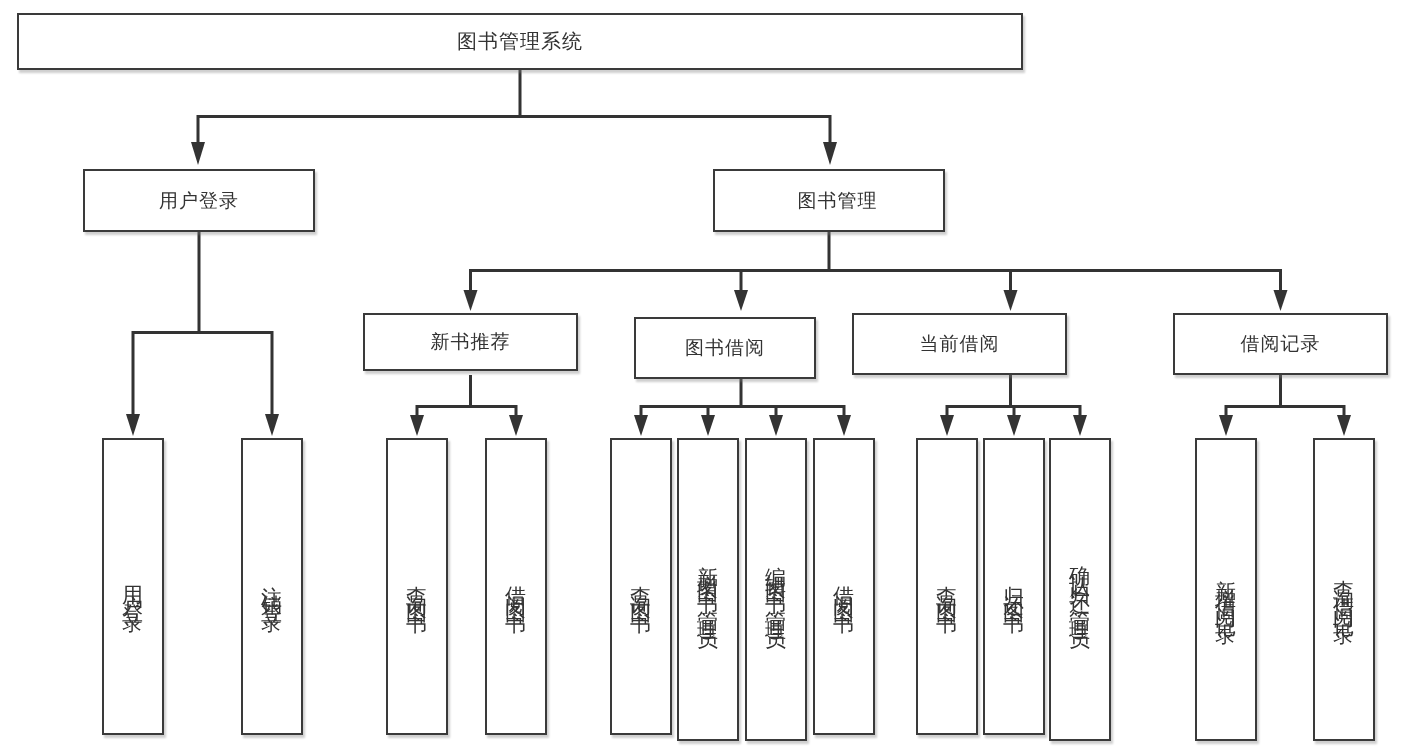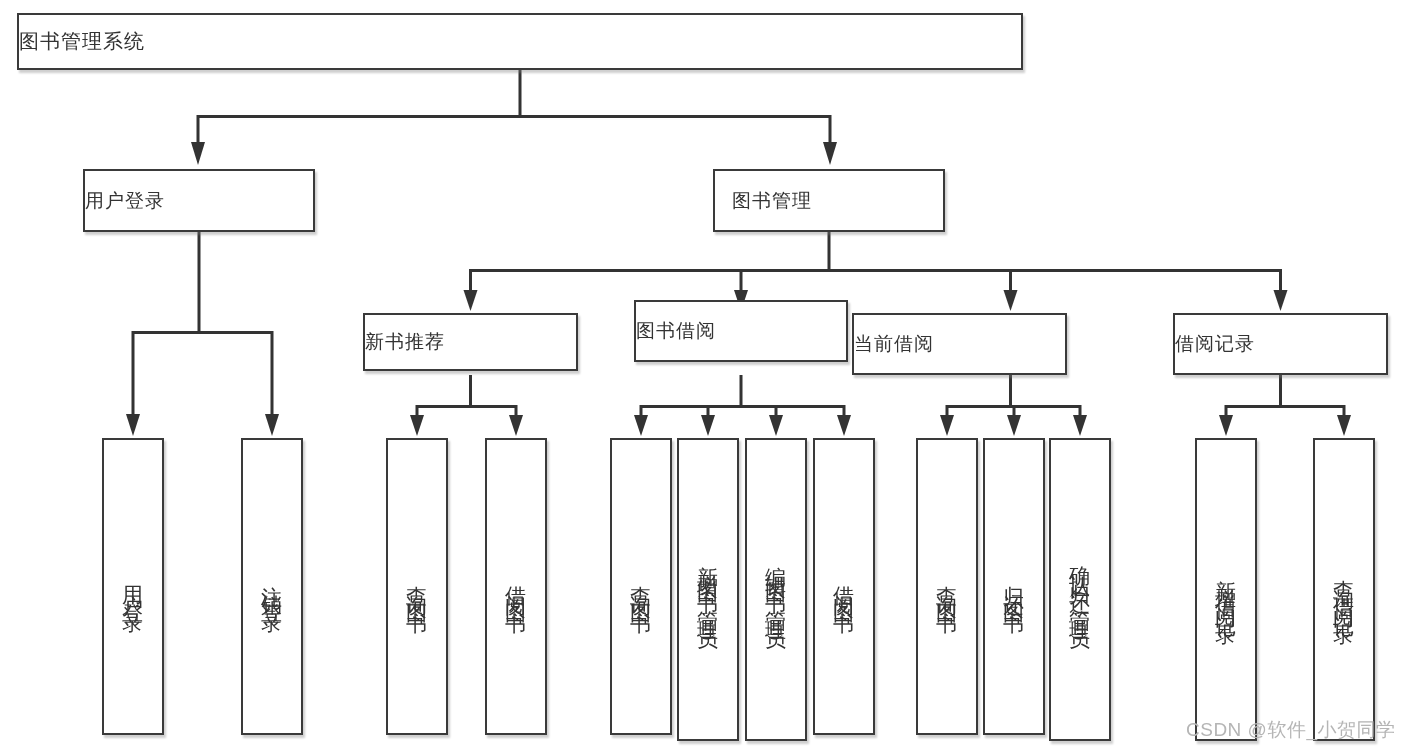--- a/index.html
+++ b/index.html
@@ -4,21 +4,21 @@
 <style>
   html,body{margin:0;padding:0;background:#fff;}
   #canvas{
     position:relative;width:1405px;height:747px;background:#ffffff;
     font-family:"Liberation Sans",sans-serif;color:#333333;overflow:hidden;
   }
   #connectors{position:absolute;left:0;top:0;}
   .hbox{
     position:absolute;background:#ffffff;border:2.5px solid #3a3a3a;
     box-shadow:2px 3px 2px rgba(130,130,130,.38);
-    display:flex;align-items:center;justify-content:flex-start;box-sizing:border-box;
+    display:flex;align-items:center;justify-content:center;box-sizing:border-box;
   }
   .hbox span{font-size:19px;letter-spacing:1px;color:#333;}
   .root span{font-size:20px;}
   .vbox{
     position:absolute;top:438px;width:62px;height:297px;background:#ffffff;
     border:2.5px solid #3a3a3a;box-shadow:2px 3px 2px rgba(130,130,130,.38);
     display:flex;align-items:center;justify-content:center;box-sizing:border-box;
   }
   .vbox.tall{height:303px;}
   .vbox span{
@@ -89,21 +89,21 @@
   <div class="hbox" style="left:83px;top:169px;width:232px;height:63px;">
     <span>用户登录</span>
   </div>
   <div class="hbox" style="left:713px;top:169px;width:232px;height:63px;padding-left:17px;">
     <span>图书管理</span>
   </div>
 
   <div class="hbox" style="left:363px;top:313px;width:215px;height:58px;">
     <span>新书推荐</span>
   </div>
-  <div class="hbox" style="left:634px;top:300px;width:214px;height:62px;">
+  <div class="hbox" style="left:634px;top:317px;width:182px;height:62px;">
     <span>图书借阅</span>
   </div>
   <div class="hbox" style="left:852px;top:313px;width:215px;height:62px;">
     <span>当前借阅</span>
   </div>
   <div class="hbox" style="left:1173px;top:313px;width:215px;height:62px;">
     <span>借阅记录</span>
   </div>
 
   <div class="vbox" style="left:102px;">
@@ -139,15 +139,14 @@
   <div class="vbox tall" style="left:1049px;">
     <span>确认归还（管理员）</span>
   </div>
   <div class="vbox tall" style="left:1195px;">
     <span>新增借阅记录</span>
   </div>
   <div class="vbox tall" style="left:1313px;">
     <span>查询借阅记录</span>
   </div>
 
-  <div class="watermark">CSDN @软件_小贺同学</div>
 
 </div>
 
 </body></html>

